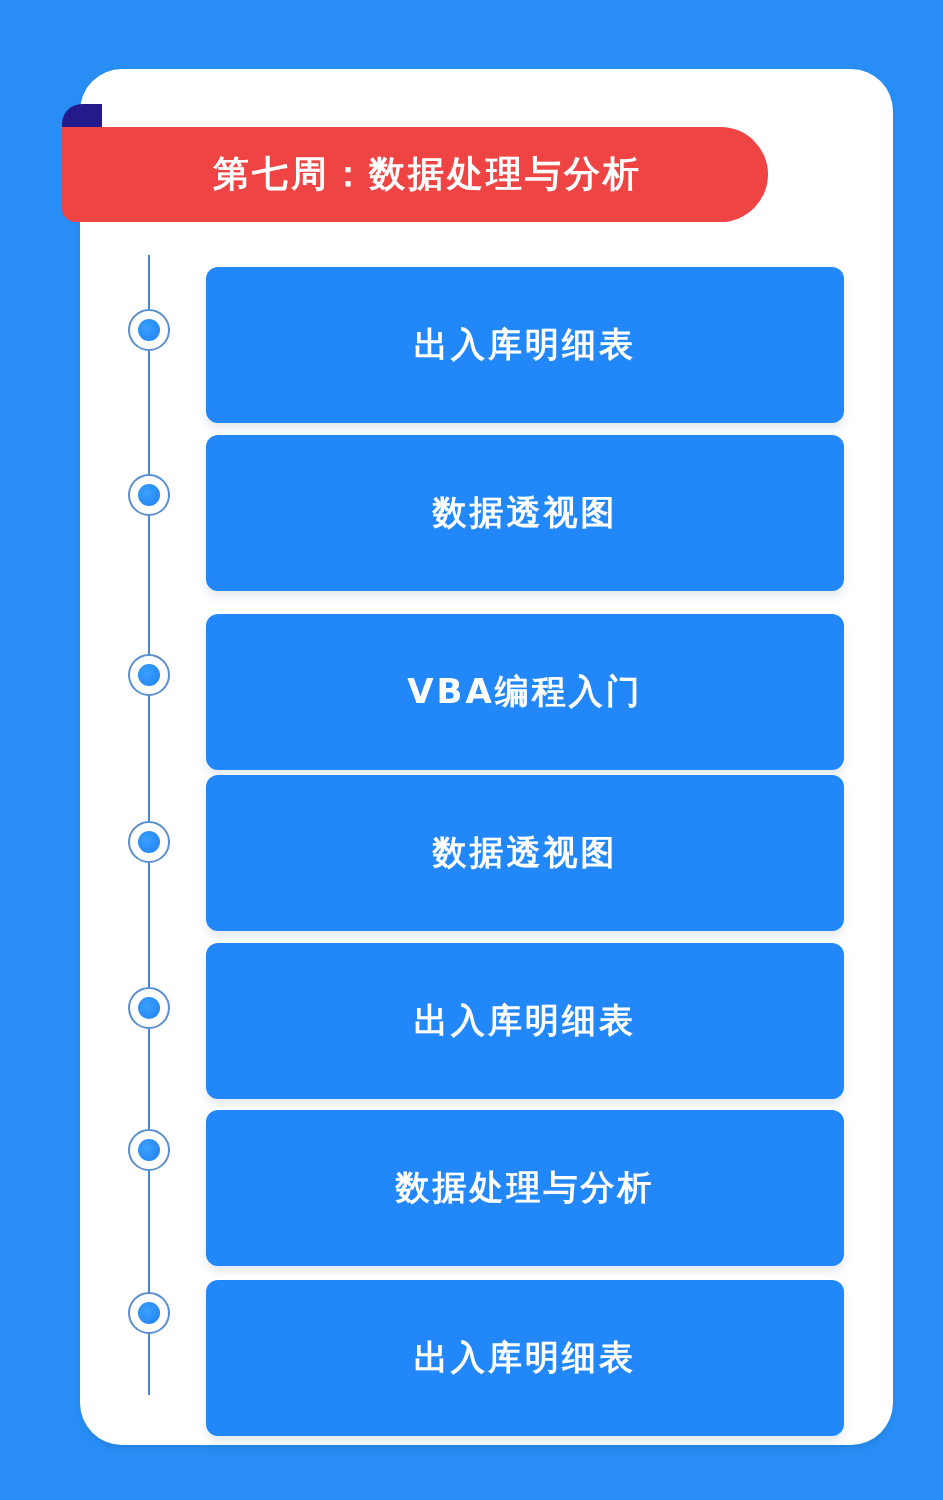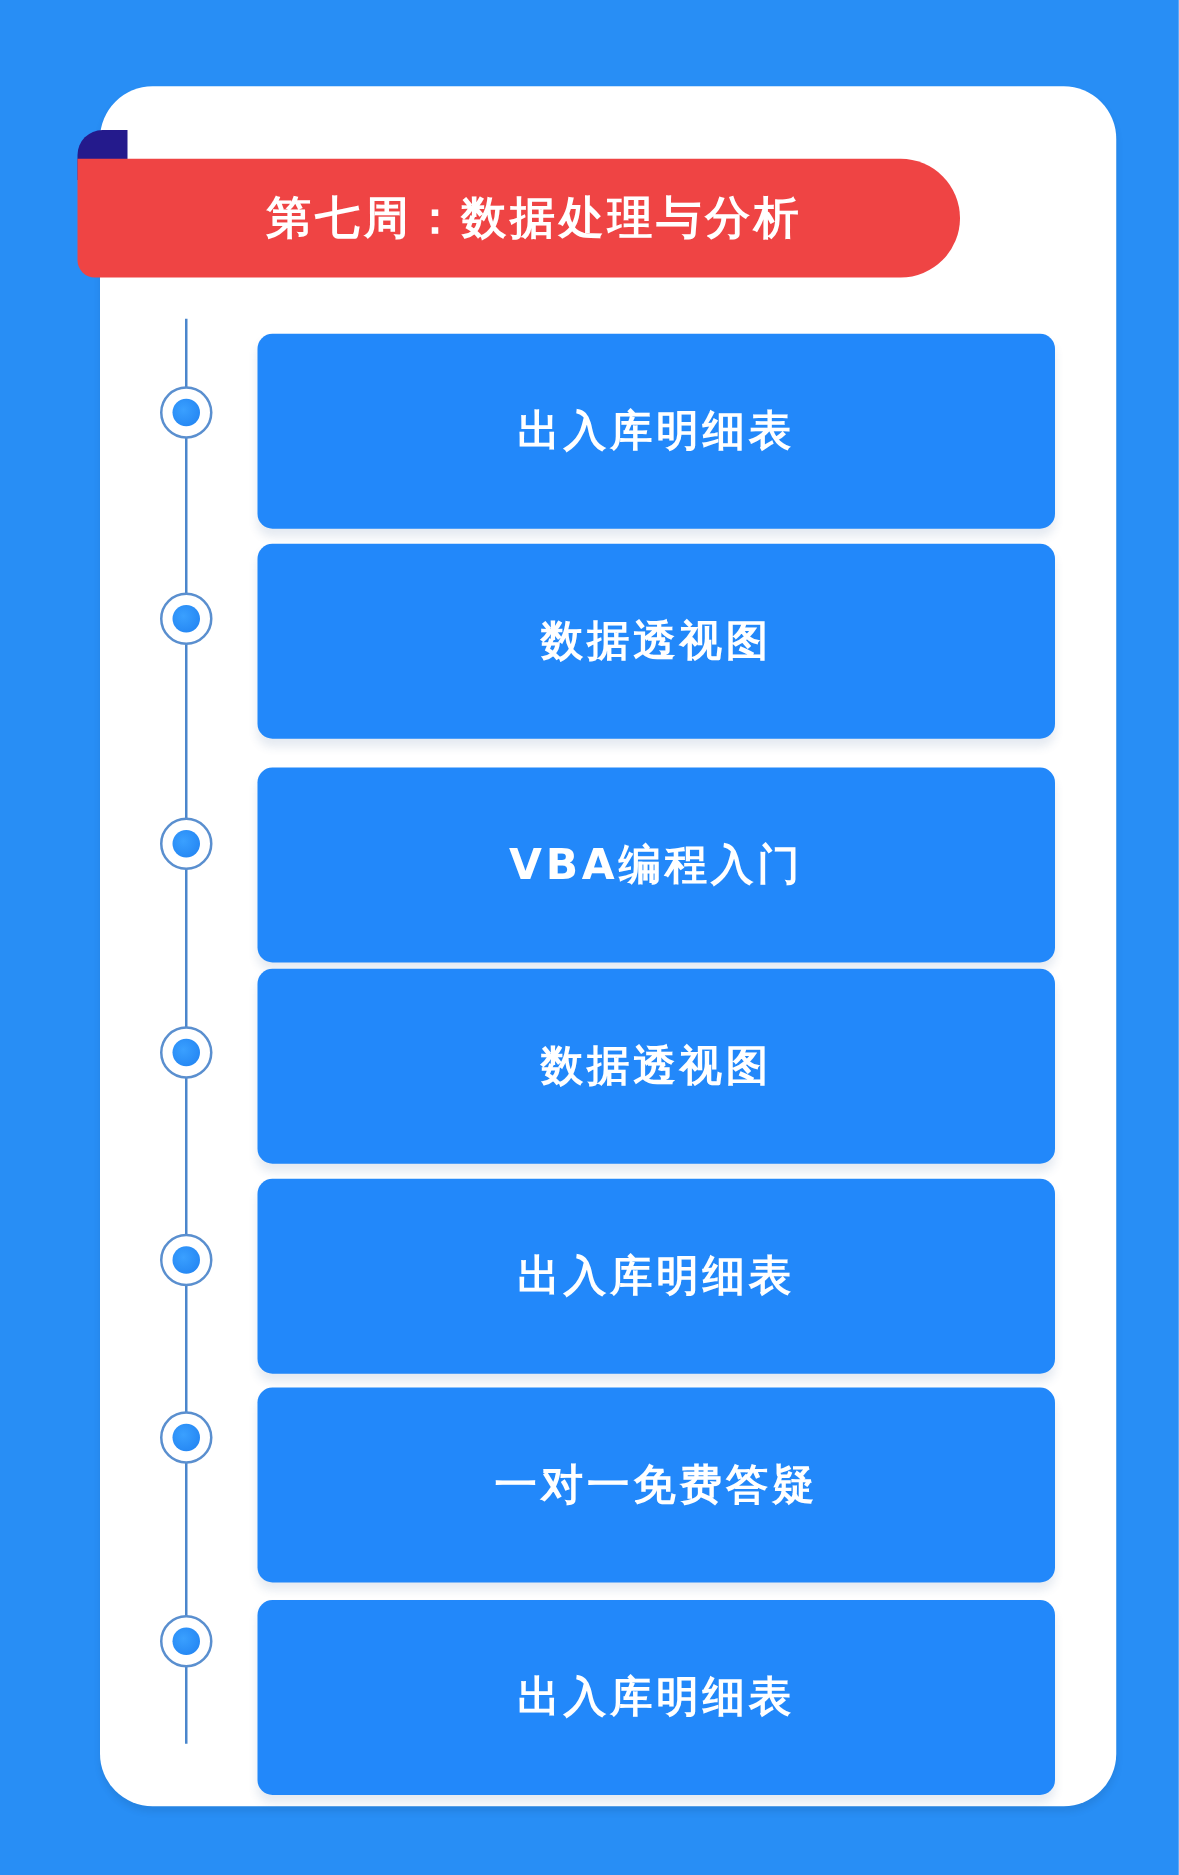--- a/index.html
+++ b/index.html
@@ -121,17 +121,17 @@
 <div class="item" style="top:614px">
   <span class="item-label">VBA编程入门</span>
 </div>
 <div class="item" style="top:775px">
   <span class="item-label">数据透视图</span>
 </div>
 <div class="item" style="top:943px">
   <span class="item-label">出入库明细表</span>
 </div>
 <div class="item" style="top:1110px">
-  <span class="item-label">一对一免费答疑</span>
+  <span class="item-label">数据处理与分析</span>
 </div>
 <div class="item" style="top:1280px">
   <span class="item-label">出入库明细表</span>
 </div>
 
 </body></html>

